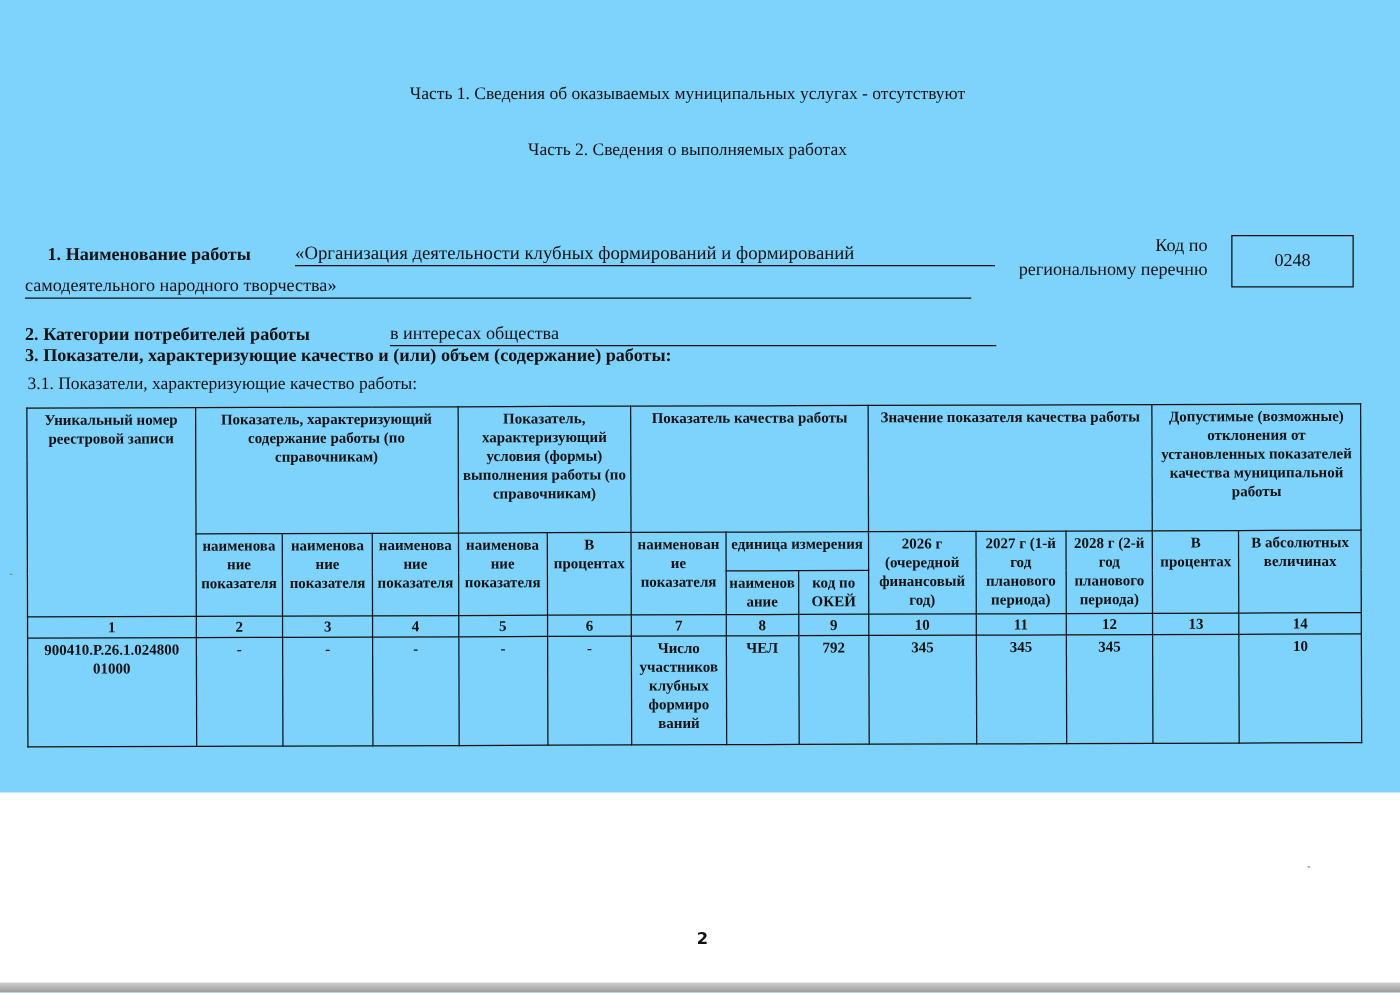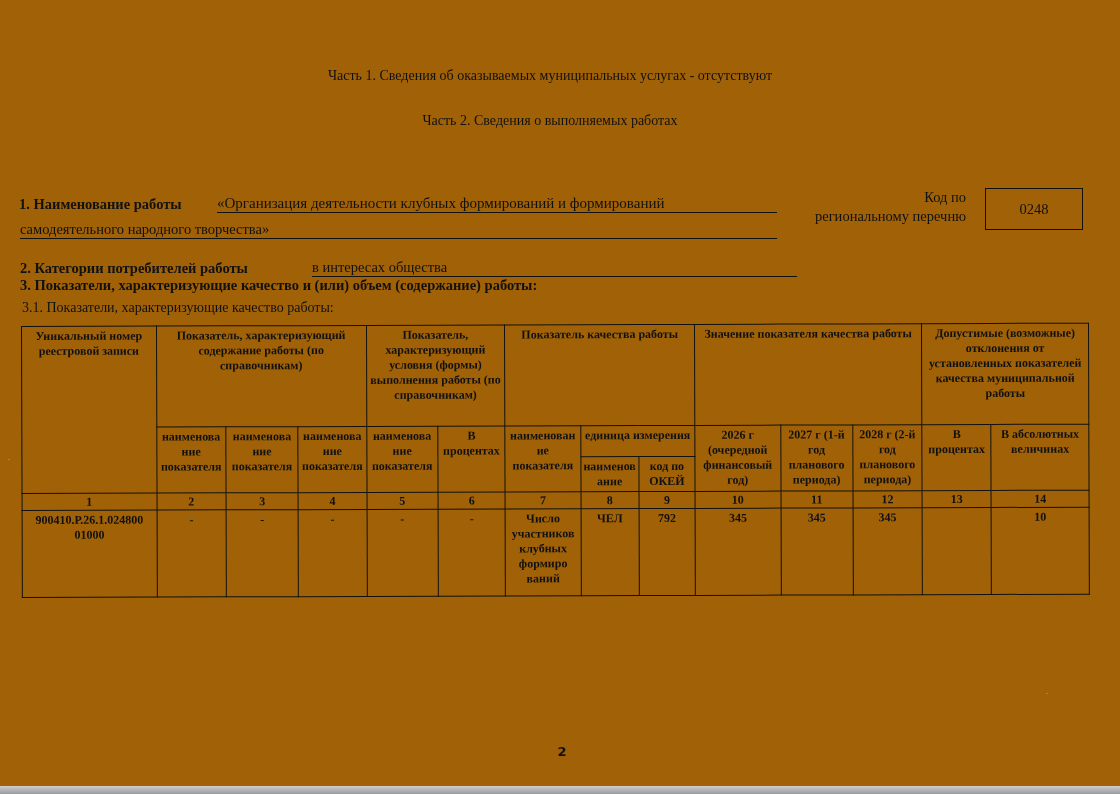--- a/index.html
+++ b/index.html
@@ -3,33 +3,33 @@
   <meta charset="utf-8">
   <style>
     html, body { margin: 0; padding: 0; }
     body {
       width: 1120px; height: 794px; overflow: hidden;
       background: #ffffff;
       font-family: "Liberation Serif", "DejaVu Serif", serif;
       color: #111;
       position: relative;
     }
-    .page { position: absolute; left: 0; top: 0; width: 1120px; height: 786px; background: #a16207; }
+    .page { position: absolute; left: 0; top: 0; width: 1120px; height: 634px; background: #7dd3fc; }
     .bottom-bar { position: absolute; left: 0; top: 786px; width: 1120px; height: 8px;
       background: linear-gradient(#cfcfcf, #9a9a9a); }
     .center-line { position: absolute; left: 0; width: 1100px; text-align: center; font-size: 14px; }
     #part1 { top: 68px; }
     #part2 { top: 113px; }
     #section { top: 154px; }
 
     .label-bold { font-weight: bold; font-size: 14.5px; }
     .line-text { font-size: 15px; }
     .row-abs { position: absolute; }
 
-    #work-name-row { left: 19px; top: 195px; width: 760px; }
+    #work-name-row { left: 38px; top: 195px; width: 760px; }
     #work-name-row .label-bold { margin-right: 12px; }
     #work-name-line1 { position: absolute; left: 198px; top: 0; width: 560px; border-bottom: 1.5px solid #111; height: 17px; }
     #work-name-line2 { position: absolute; left: 20px; top: 221px; width: 757px; border-bottom: 1.5px solid #111; height: 17px; font-size: 14.5px; }
 
     #code-label { position: absolute; left: 790px; top: 188px; width: 176px; text-align: right; font-size: 14.5px; line-height: 19px; }
     #code-box { position: absolute; left: 985px; top: 188px; width: 96px; height: 40px; border: 1.5px solid #111;
       display: flex; align-items: center; justify-content: center; font-size: 14.5px; }
 
     #consumers-row { left: 20px; top: 259px; width: 760px; }
     #consumers-value { position: absolute; left: 292px; top: 0px; width: 485px; border-bottom: 1.5px solid #111; height: 17px; font-size: 14.5px; }

